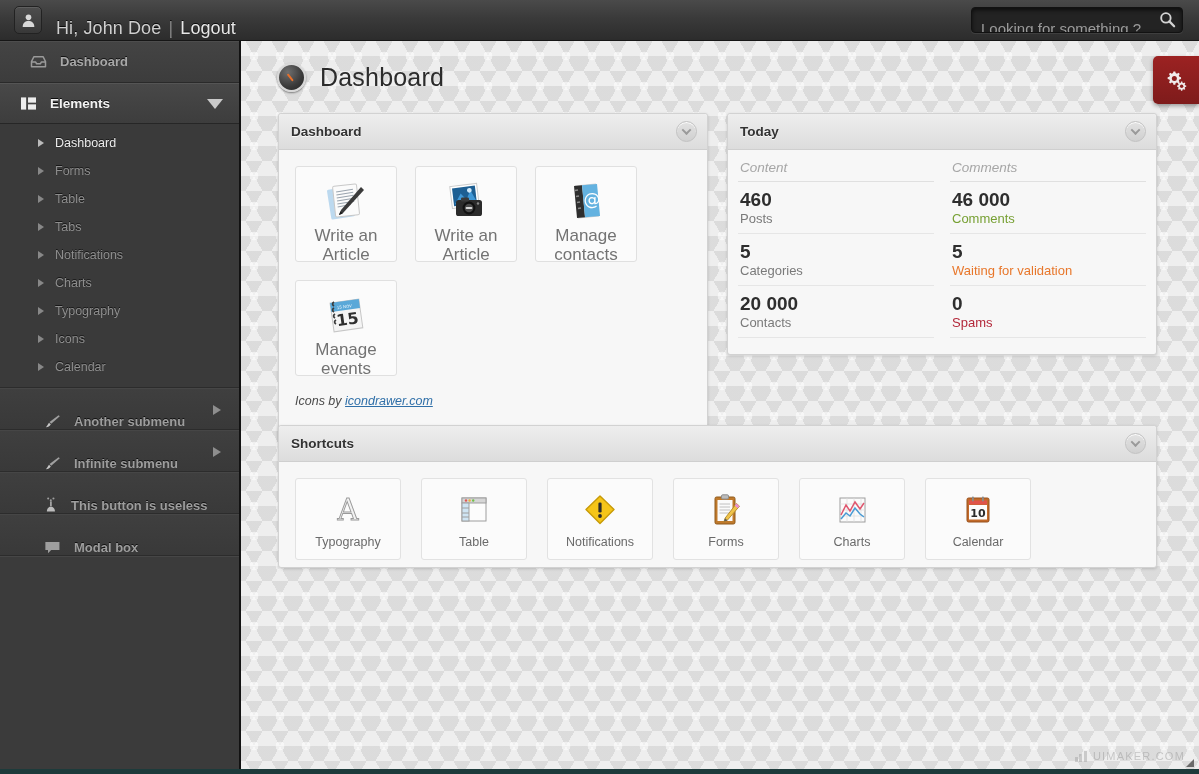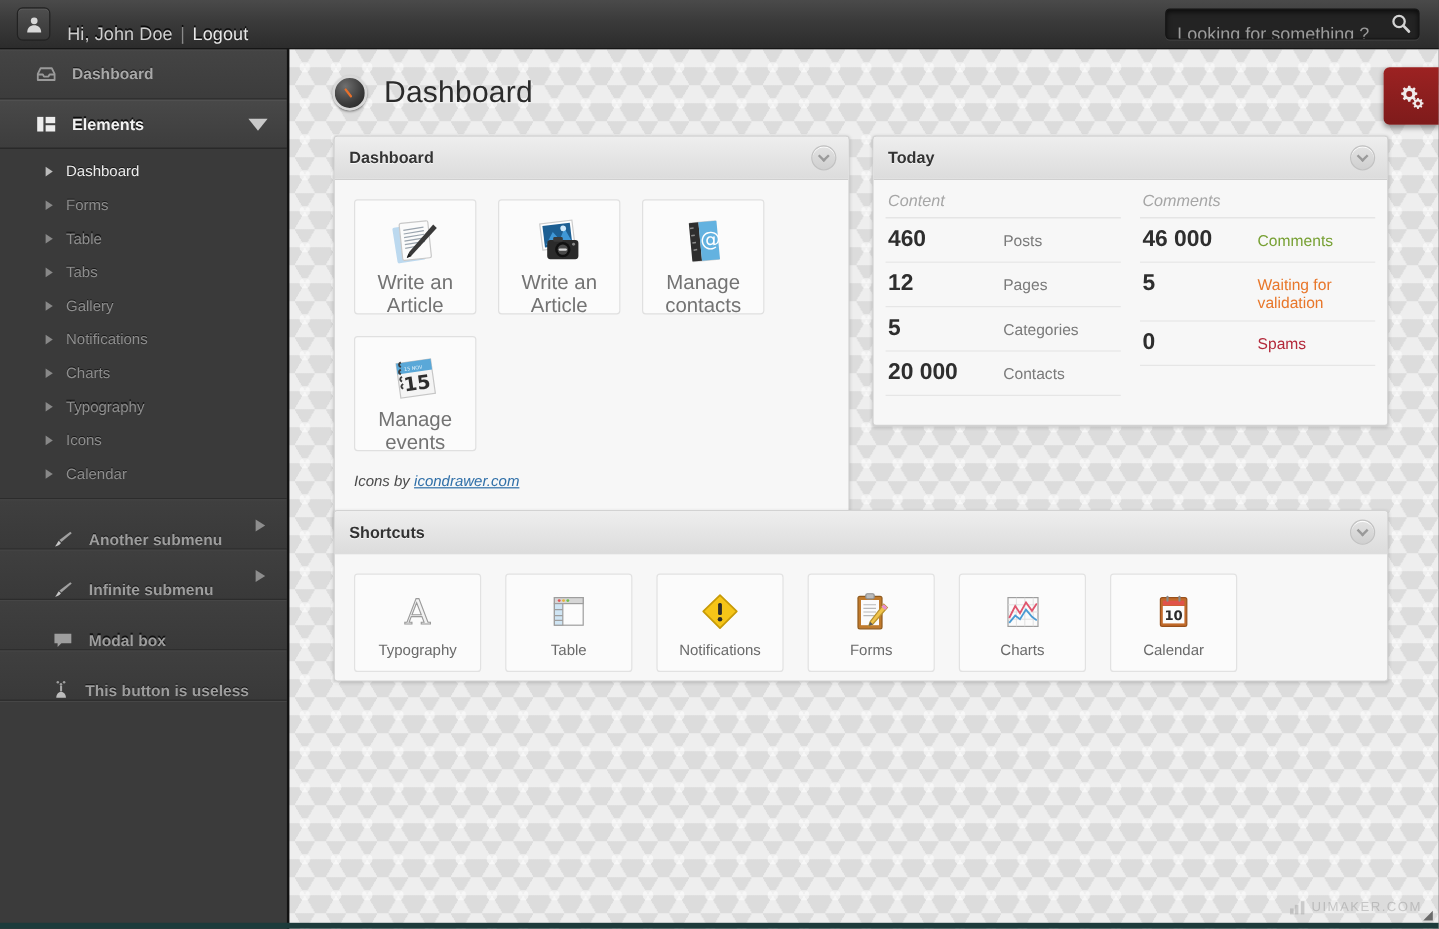--- a/index.html
+++ b/index.html
@@ -42,21 +42,21 @@
     width: 28px; height: 28px;
     margin-left: 14px;
     border-radius: 5px;
     background: linear-gradient(to bottom, #4e4e4e, #383838);
     border: 1px solid #222;
     box-shadow: inset 0 1px 0 rgba(255,255,255,0.10);
     display: flex; align-items: center; justify-content: center;
   }
   .greeting {
     margin-left: 14px;
-    font-size: 15px;
+    font-size: 18px;
     color: #cfcfcf;
     text-shadow: 0 -1px 0 rgba(0,0,0,0.8);
     letter-spacing: 0.1px;
     margin-top: 16px;
   }
   .greeting .sep { color: #8a8a8a; margin: 0 2px; }
   .greeting a { color: #e8e8e8; text-decoration: none; }
 
   .search-wrap {
     margin-left: auto;
@@ -104,21 +104,21 @@
   .nav-top .lbl {
     margin-left: 13px;
     font-size: 13px;
     font-weight: bold;
     color: #a8a8a8;
     text-shadow: 0 -1px 0 rgba(0,0,0,0.7);
   }
   .nav-active {
     height: 41px;
     display: flex; align-items: center;
-    padding-left: 30px;
+    padding-left: 20px;
     background: linear-gradient(to bottom, #484848 0%, #3d3d3d 100%);
     border-top: 1px solid #555;
     border-bottom: 1px solid #262626;
     cursor: pointer;
     position: relative;
   }
   .nav-active .lbl {
     margin-left: 13px;
     font-size: 13.5px;
     font-weight: bold;
@@ -308,20 +308,21 @@
     font-style: italic;
     font-size: 13.5px;
     color: #a6a6a6;
     padding: 6px 2px 6px 2px;
     border-bottom: 1px solid #e0e0e0;
   }
   .stat-row {
     display: flex; align-items: baseline;
     padding: 7px 2px;
     border-bottom: 1px solid #e6e6e6;
+    flex-direction: column;
   }
   .stat-num {
     font-size: 19px;
     font-weight: bold;
     color: #2e2e2e;
     width: 96px;
     flex-shrink: 0;
   }
   .stat-lbl { font-size: 13px; color: #7a7a7a; }
   .stat-row.empty { border-bottom: none; height: 33px; }
@@ -426,24 +427,20 @@
     <div class="sub-item">
       <span class="bullet"></span>
       <span class="lbl">Table</span>
     </div>
     <div class="sub-item">
       <span class="bullet"></span>
       <span class="lbl">Tabs</span>
     </div>
     <div class="sub-item">
       <span class="bullet"></span>
-      <span class="lbl">Gallery</span>
-    </div>
-    <div class="sub-item">
-      <span class="bullet"></span>
       <span class="lbl">Notifications</span>
     </div>
     <div class="sub-item">
       <span class="bullet"></span>
       <span class="lbl">Charts</span>
     </div>
     <div class="sub-item">
       <span class="bullet"></span>
       <span class="lbl">Typography</span>
     </div>
@@ -466,38 +463,38 @@
     <span class="caret-right"></span>
   </div>
 
   <div class="nav-row">
     <svg width="17" height="15" viewBox="0 0 18 16">
       <path d="M15.5 1.2 L16.8 2.5 L7.6 10.3 L5.8 8.6 Z" fill="#a0a0a0"></path>
       <path d="M5.2 9.2 L7.2 11.1 C6.2 12.8 4.2 13.9 2 14.2 C3.2 12.6 3.9 11 5.2 9.2 Z" fill="#c7c7c7"></path>
     </svg>
     <span class="lbl">Infinite submenu</span>
     <span class="caret-right"></span>
-  </div>
-
-  <div class="nav-row">
-    <svg width="17" height="15" viewBox="0 0 18 16">
-      <path d="M1.4 2.2 L16.4 2.2 L16.4 10.6 L7.6 10.6 L4.2 14 L4.2 10.6 L1.4 10.6 Z" fill="#9e9e9e"></path>
-    </svg>
-    <span class="lbl">Modal box</span>
   </div>
 
   <div class="nav-row">
     <svg width="14" height="16" viewBox="0 0 14 17">
       <circle cx="4" cy="1.6" r="1.1" fill="#9e9e9e"></circle>
       <circle cx="9.6" cy="1.6" r="1.1" fill="#9e9e9e"></circle>
       <circle cx="6.8" cy="3.4" r="1.1" fill="#9e9e9e"></circle>
       <rect x="6" y="4.6" width="1.8" height="5" fill="#aaa"></rect>
       <path d="M2.6 15.4 C2.6 12 5 10 6.9 10 C8.8 10 11.2 12 11.2 15.4 Z" fill="#bdbdbd"></path>
     </svg>
     <span class="lbl">This button is useless</span>
+  </div>
+
+  <div class="nav-row">
+    <svg width="17" height="15" viewBox="0 0 18 16">
+      <path d="M1.4 2.2 L16.4 2.2 L16.4 10.6 L7.6 10.6 L4.2 14 L4.2 10.6 L1.4 10.6 Z" fill="#9e9e9e"></path>
+    </svg>
+    <span class="lbl">Modal box</span>
   </div>
 
   <div class="sidebar-fill"></div>
 </div>
 
 <div id="content" class="hex-bg">
 
   <div class="page-title">
     <span class="gauge"></span>
     <h1>Dashboard</h1>
@@ -606,24 +603,20 @@
     </div>
     <div class="stats">
 
       <div class="stat-col left">
         <div class="col-head">Content</div>
         <div class="stat-row">
           <span class="stat-num">460</span>
           <span class="stat-lbl">Posts</span>
         </div>
         <div class="stat-row">
-          <span class="stat-num">12</span>
-          <span class="stat-lbl">Pages</span>
-        </div>
-        <div class="stat-row">
           <span class="stat-num">5</span>
           <span class="stat-lbl">Categories</span>
         </div>
         <div class="stat-row">
           <span class="stat-num">20 000</span>
           <span class="stat-lbl">Contacts</span>
         </div>
       </div>
 
       <div class="stat-col">

